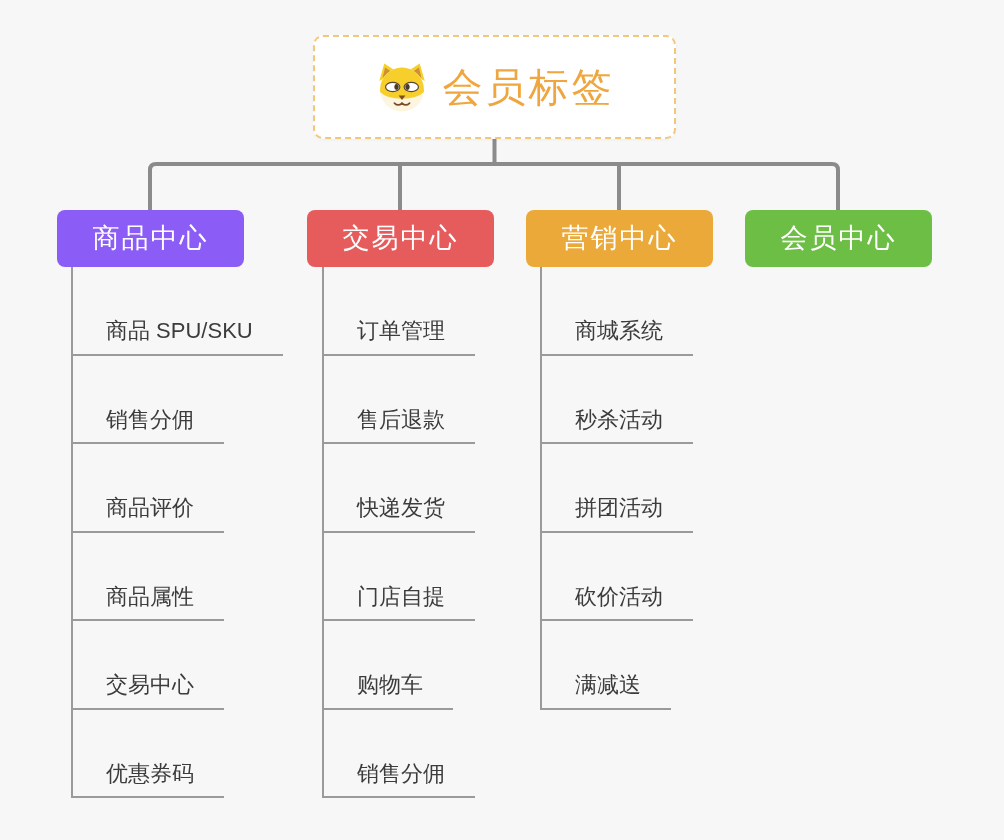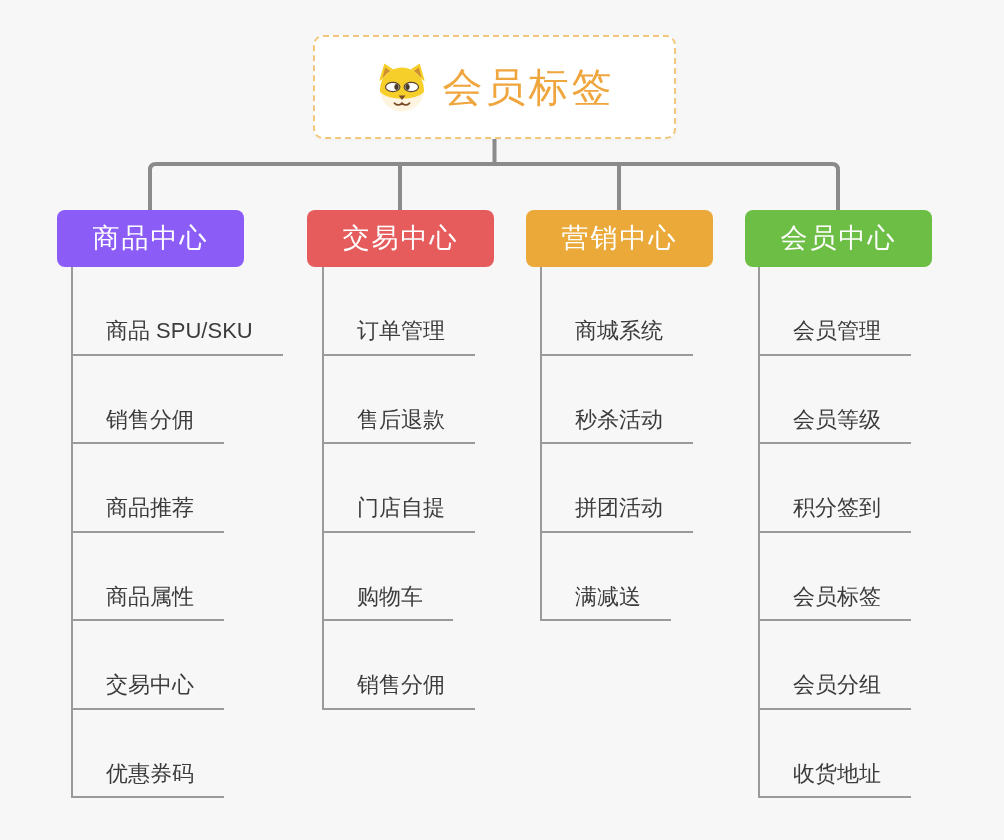--- a/index.html
+++ b/index.html
@@ -95,43 +95,37 @@
   </div>
 
   <div class="branch-header b1" style="background: #8b5cf6;">商品中心</div>
   <div class="branch-header b2" style="background: rgb(230, 92, 92);">交易中心</div>
   <div class="branch-header b4" style="background: rgb(108, 190, 69);">会员中心</div>
   <div class="branch-header b3" style="background: rgb(234, 169, 56);">营销中心</div>
 
   <div class="branch-list c1">
     <div class="leaf">商品 SPU/SKU</div>
     <div class="leaf">销售分佣</div>
-    <div class="leaf">商品推荐</div>
+    <div class="leaf">商品评价</div>
     <div class="leaf">商品属性</div>
     <div class="leaf">交易中心</div>
     <div class="leaf">优惠券码</div>
   </div>
 
   <div class="branch-list c2">
     <div class="leaf">订单管理</div>
     <div class="leaf">售后退款</div>
+    <div class="leaf">快递发货</div>
     <div class="leaf">门店自提</div>
     <div class="leaf">购物车</div>
     <div class="leaf">销售分佣</div>
   </div>
 
   <div class="branch-list c3">
     <div class="leaf">商城系统</div>
     <div class="leaf">秒杀活动</div>
     <div class="leaf">拼团活动</div>
+    <div class="leaf">砍价活动</div>
     <div class="leaf">满减送</div>
   </div>
 
-  <div class="branch-list c4">
-    <div class="leaf">会员管理</div>
-    <div class="leaf">会员等级</div>
-    <div class="leaf">积分签到</div>
-    <div class="leaf">会员标签</div>
-    <div class="leaf">会员分组</div>
-    <div class="leaf">收货地址</div>
-  </div>
 
 </div>
 
 </body></html>

